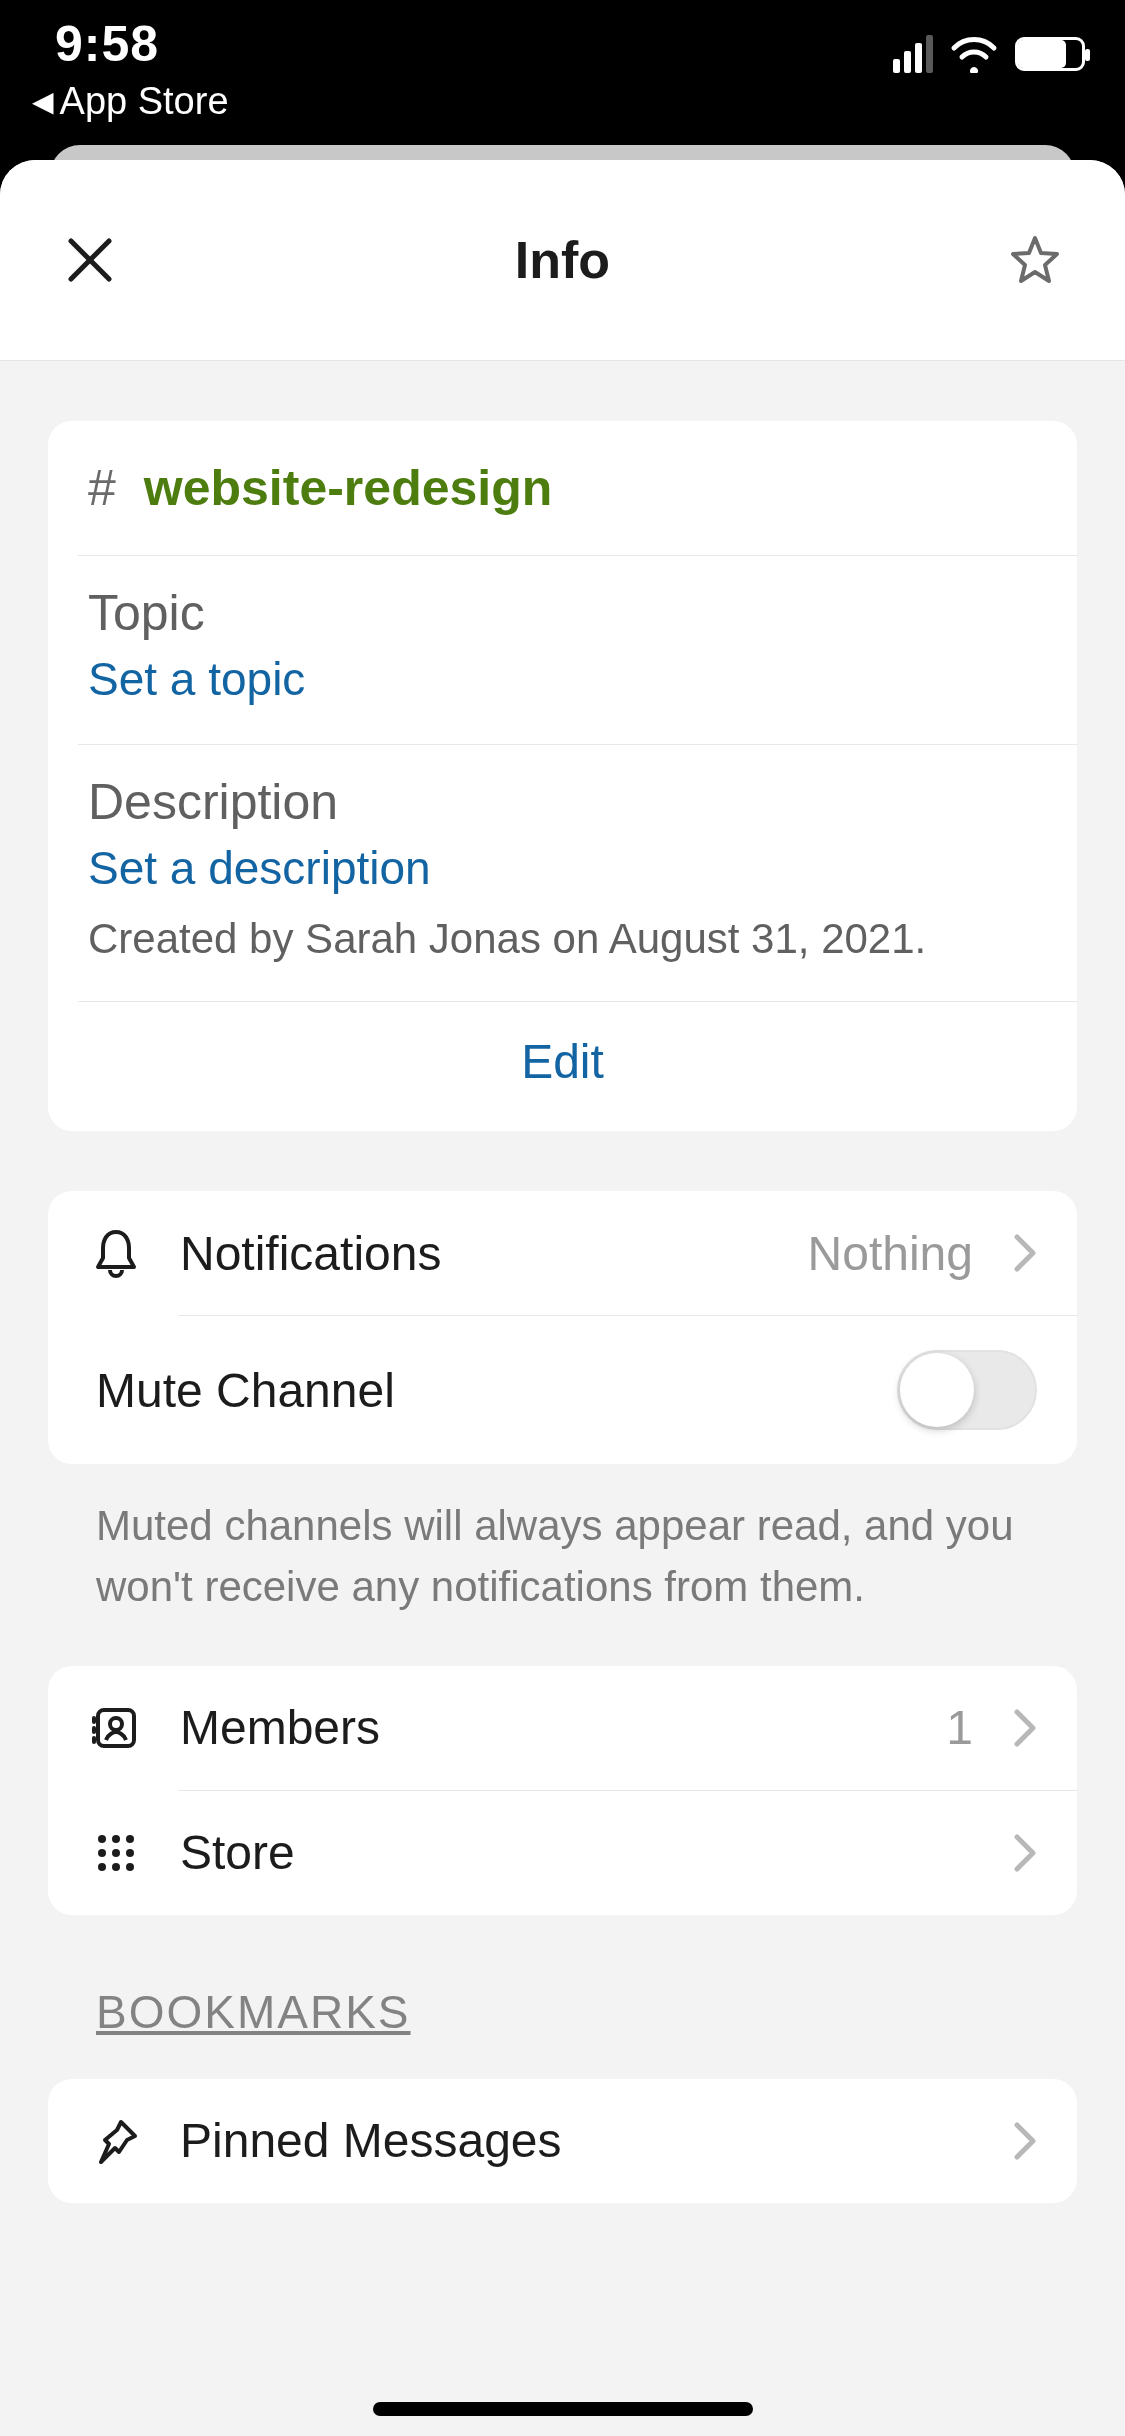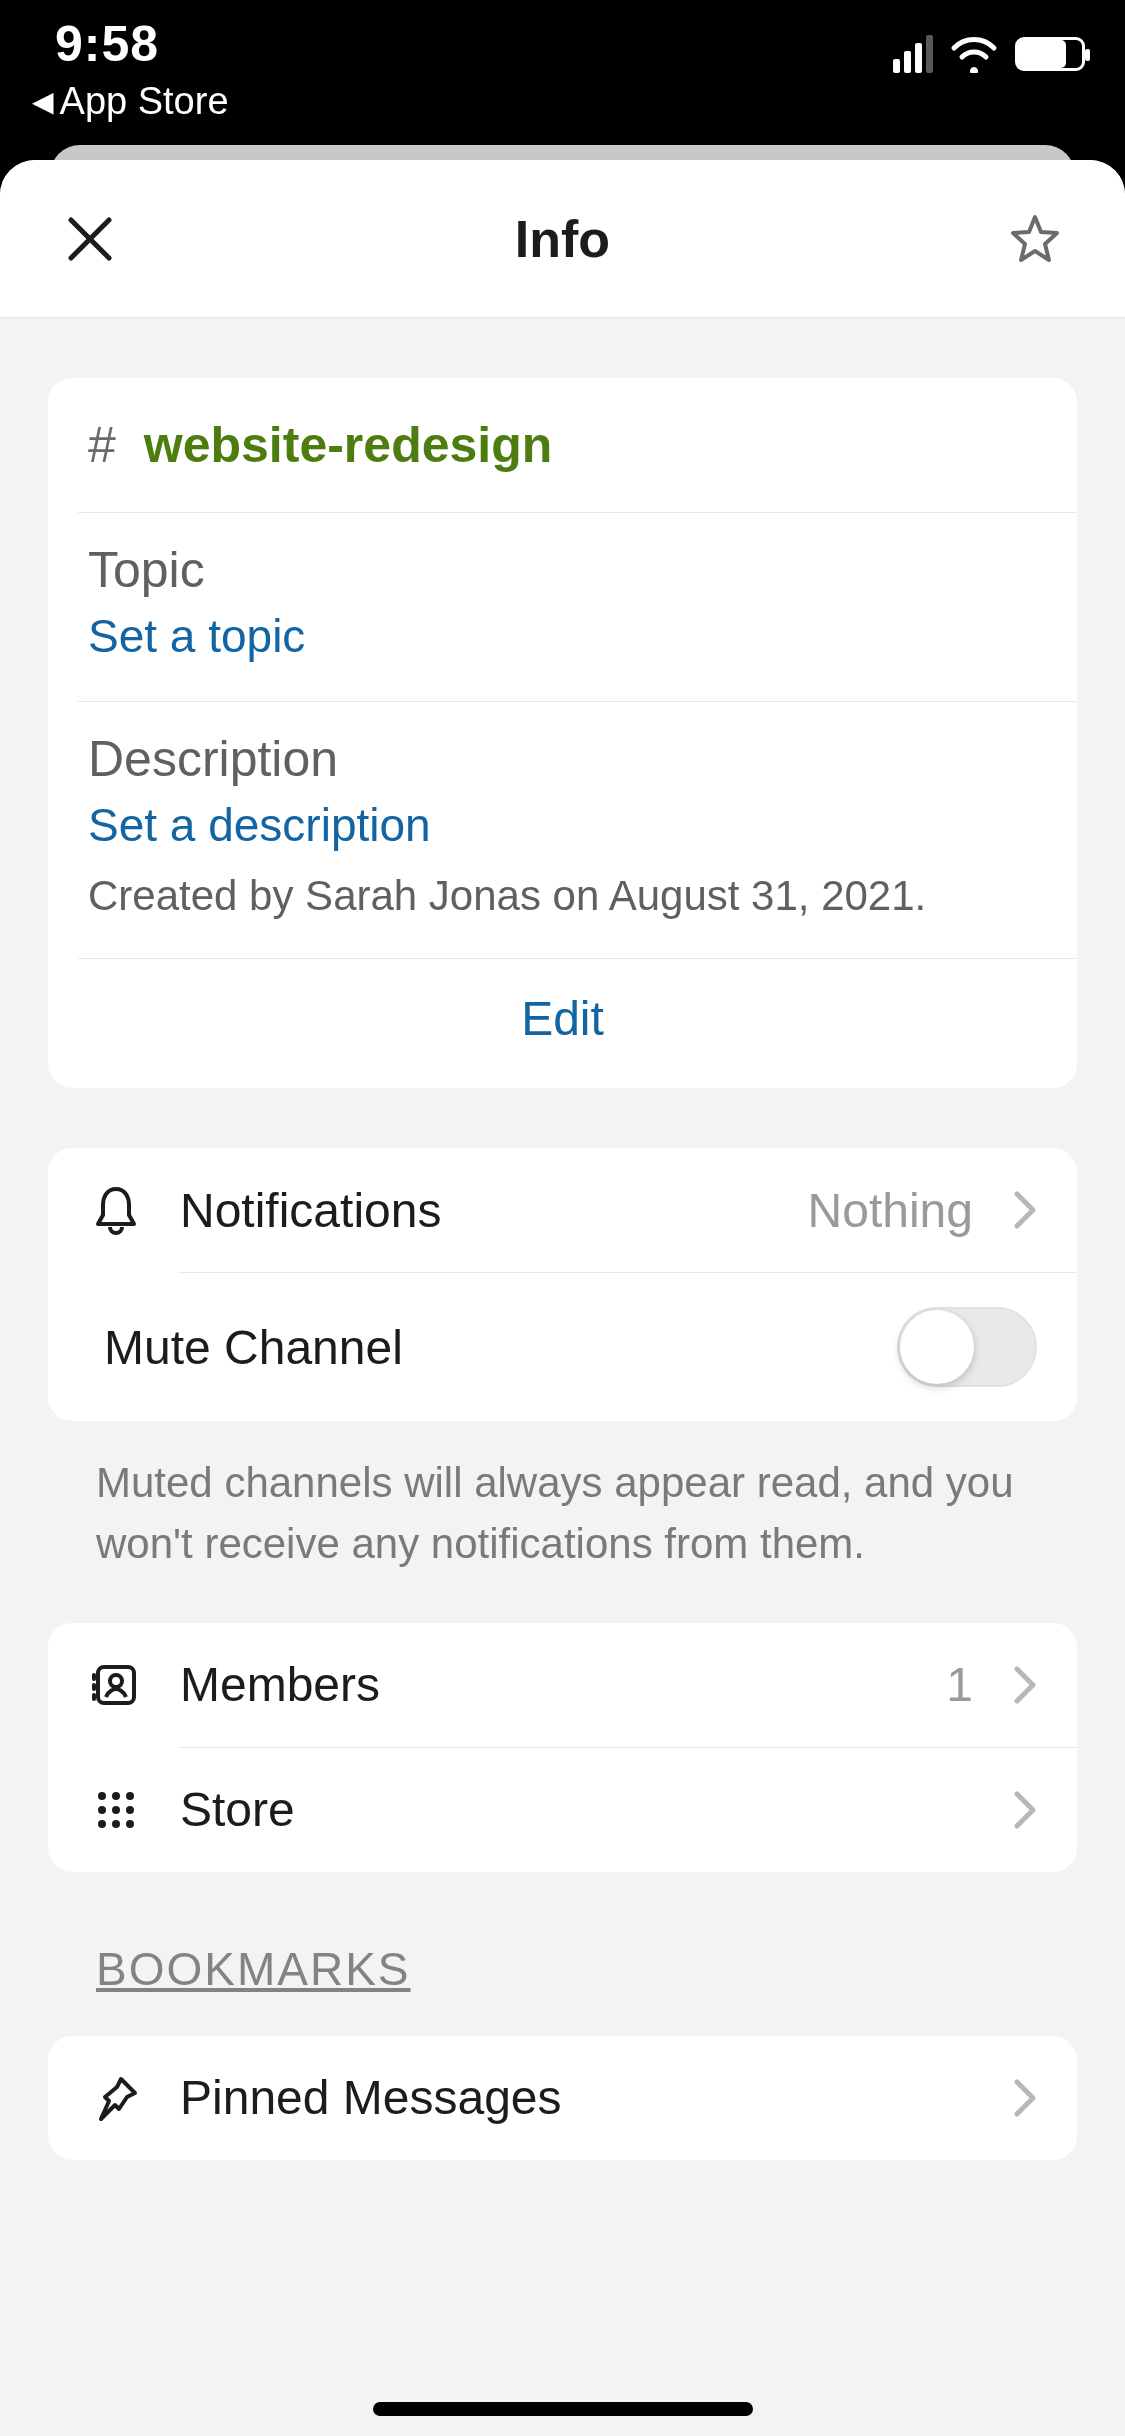--- a/index.html
+++ b/index.html
@@ -72,21 +72,21 @@
       left: 0;
       right: 0;
       bottom: 0;
       background: #f3f3f3;
       border-top-left-radius: 35px;
       border-top-right-radius: 35px;
       overflow: hidden;
     }
 
     .nav-bar {
-      height: 158px;
+      height: 201px;
       background: #fff;
       border-bottom: 1px solid #e5e5e5;
       display: flex;
       align-items: center;
       justify-content: space-between;
       padding: 0 60px;
     }
     .nav-close, .nav-star { width: 60px; height: 60px; display: flex; align-items: center; justify-content: center; }
     .nav-title { font-size: 52px; font-weight: 700; color: #1d1c1d; }
 
@@ -262,21 +262,21 @@
         </div>
         <div class="row-title">Notifications</div>
         <div class="row-value">Nothing</div>
         <svg class="chevron" width="24" height="40" viewBox="0 0 24 40">
           <polyline points="4,4 20,20 4,36" fill="none" stroke="#b8b8b8" stroke-width="5" stroke-linecap="round" stroke-linejoin="round"></polyline>
         </svg>
       </div>
       <div class="divider-inset"></div>
 
       <div class="row" style="padding-left:40px;">
-        <div class="row-title" style="margin-left:16px;">Mute Channel</div>
+        <div class="row-title" style="margin-left:8px;">Mute Channel</div>
         <div class="toggle">
           <div class="thumb"></div>
         </div>
       </div>
     </div>
 
     <div class="help-text">Muted channels will always appear read, and you won't receive any notifications from them.</div>
 
     <div class="card first-after-help">
       <div class="row">

